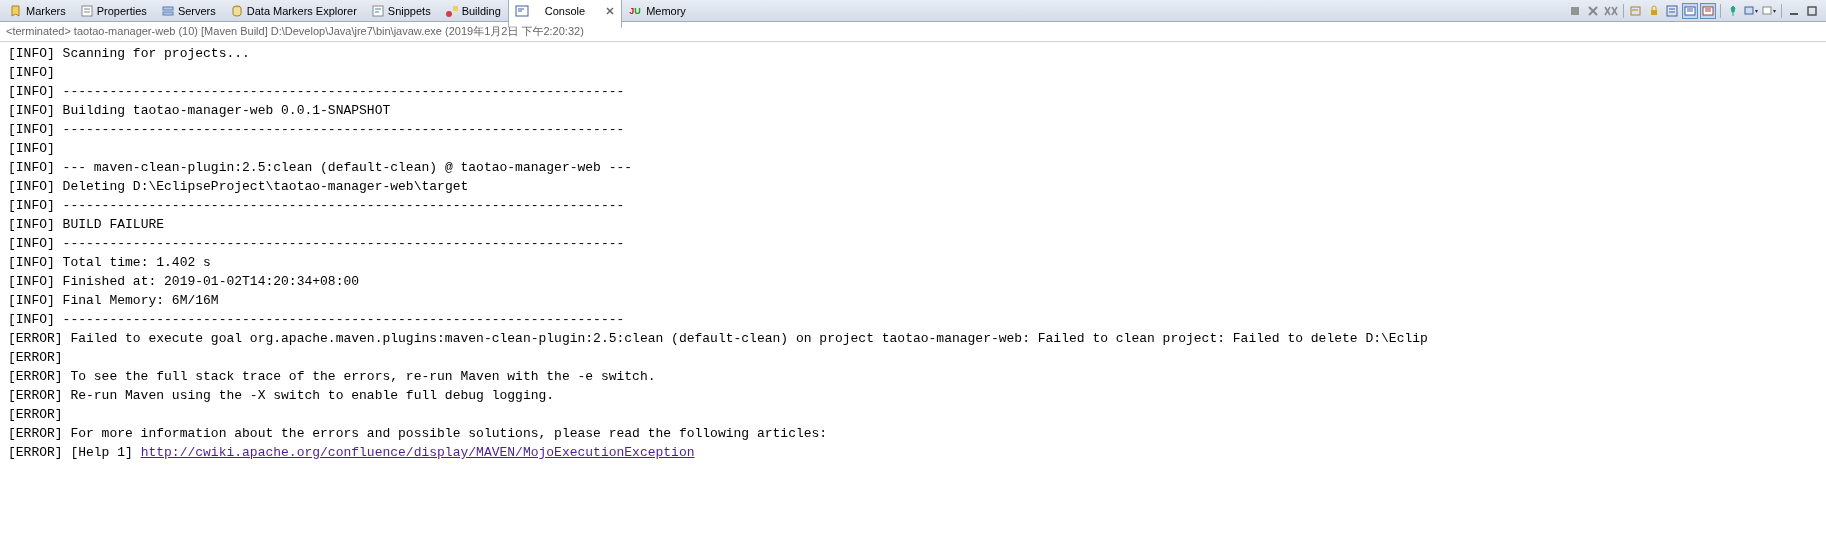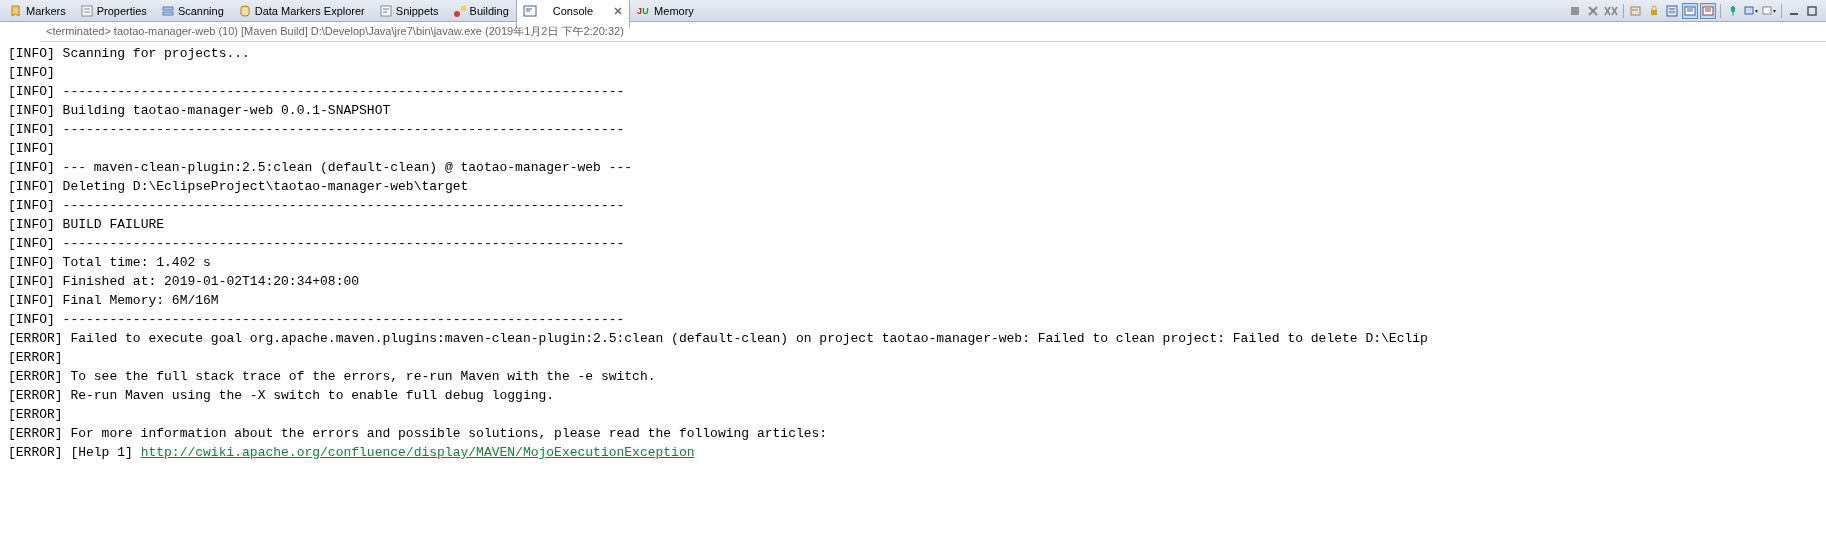--- a/index.html
+++ b/index.html
@@ -4,24 +4,24 @@
 <style>
 * { margin:0; padding:0; box-sizing:border-box; }
 body { font-family:"Segoe UI",Tahoma,sans-serif; font-size:11px; background:#fff; color:#000; overflow:hidden; width:1826px; height:541px; }
 .tabbar { display:flex; align-items:center; height:22px; background:linear-gradient(to bottom,#e8ecf4,#d4dce8); border-bottom:1px solid #a0acc0; padding:0 2px; }
 .tab { display:flex; align-items:center; height:34px; padding:0 6px; border:1px solid transparent; border-bottom:none; cursor:pointer; gap:3px; white-space:nowrap; }
 .tab.active { background:#fff; border-color:#a0acc0; border-bottom:1px solid #fff; margin-bottom:-1px;gap:16px; }
 .tab .ic { width:14px; height:14px; display:flex; align-items:center; justify-content:flex-start; font-size:10px; }
 .tbicons { margin-left:auto; display:flex; align-items:center; gap:2px; padding-right:4px; }
 .tbicons .btn { width:16px; height:16px; display:flex; align-items:center; justify-content:center; cursor:pointer; border:1px solid transparent; }
 .tbicons .sep { width:1px; height:14px; background:#a0acc0; margin:0 2px; }
-.statusline { font-size:11px; color:#666; padding:2px 6px; border-bottom:1px solid #d0d0d0;margin-left:40px; }
+.statusline { font-size:11px; color:#666; padding:2px 6px; border-bottom:1px solid #d0d0d0; }
 .console { font-family:"Courier New",monospace; font-size:13px; line-height:19px; padding:2px 8px; white-space:pre; overflow:hidden; }
 .console .line { display:block; }
-.console a { color:#15803d; }
+.console a { color:#4c1d95; }
 svg { display:block; }
 </style>
 </head>
 <body>
 
 <div class="tabbar">
   <div id="tabs-host" style="display: flex;">
       <div class="tab">
         <span class="ic">
           <svg width="14" height="14">
@@ -40,21 +40,21 @@
         </span>
         <span>Properties</span>
       </div>
       <div class="tab">
         <span class="ic">
           <svg width="14" height="14">
             <rect x="2" y="3" width="10" height="3" fill="#b0c8e8" stroke="#6080b0"></rect>
             <rect x="2" y="8" width="10" height="3" fill="#b0c8e8" stroke="#6080b0"></rect>
           </svg>
         </span>
-        <span>Scanning</span>
+        <span>Servers</span>
       </div>
       <div class="tab">
         <span class="ic">
           <svg width="14" height="14">
             <ellipse cx="7" cy="4" rx="4" ry="2" fill="#f0d060" stroke="#b08020"></ellipse>
             <path d="M3 4 v6 a4 2 0 0 0 8 0 V4" fill="#f0e0a0" stroke="#b08020"></path>
           </svg>
         </span>
         <span>Data Markers Explorer</span>
       </div>

